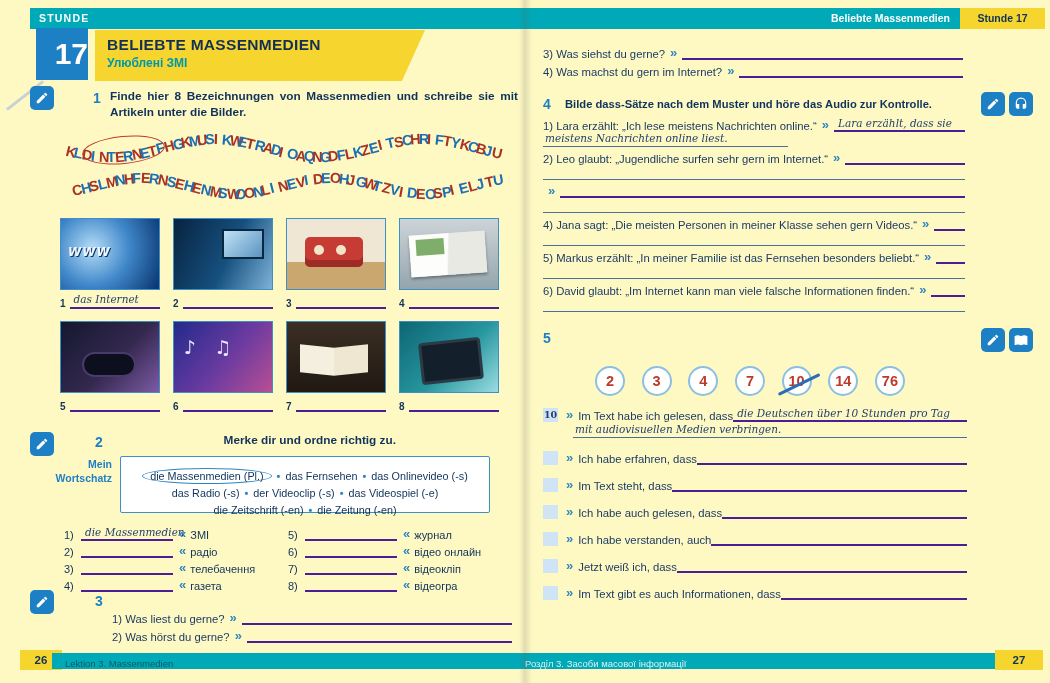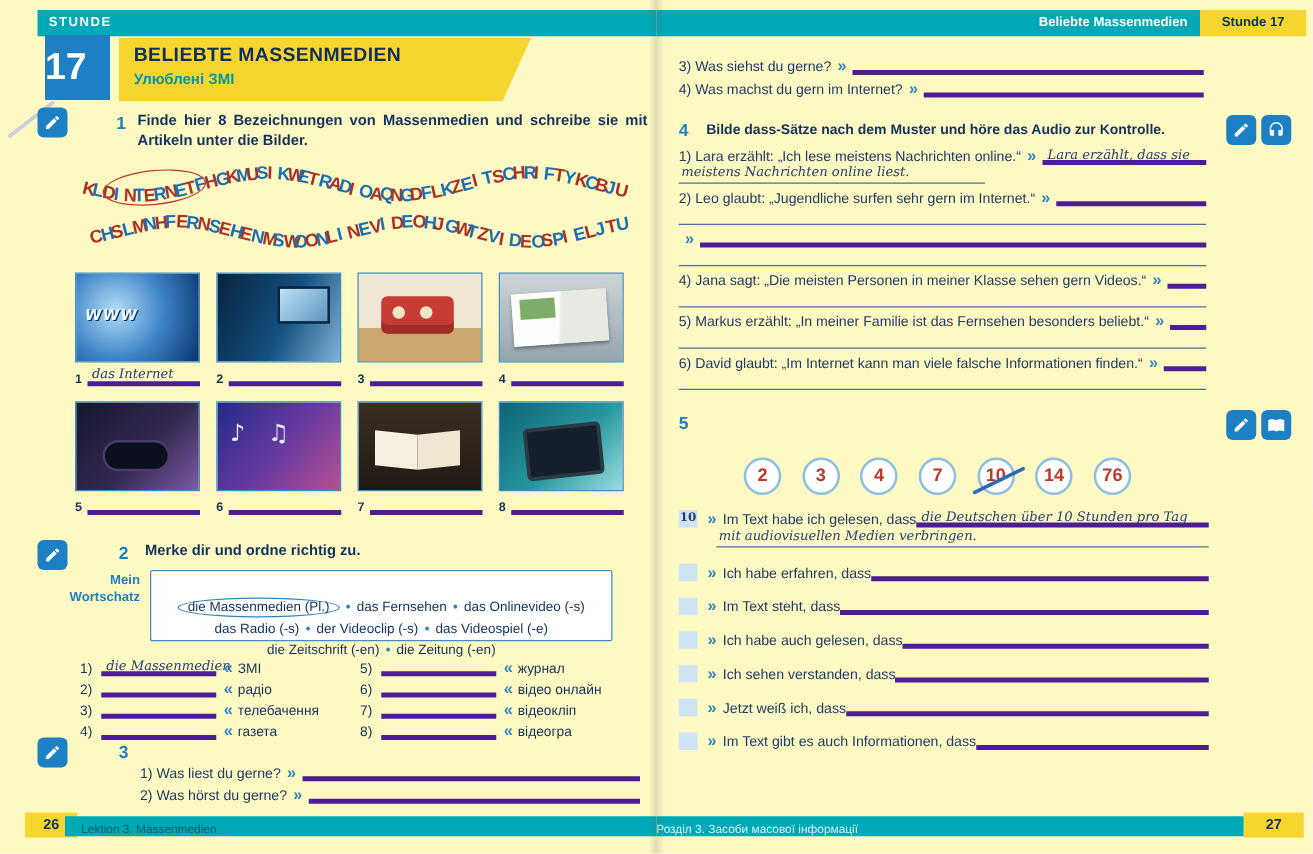--- a/index.html
+++ b/index.html
@@ -6,21 +6,21 @@
   *{box-sizing:border-box;margin:0;padding:0}
   body{margin:0;background:#e8e8e8;font-family:"Liberation Sans",sans-serif}
   .spread{position:relative;width:1050px;height:683px;background:#fff;overflow:hidden}
   .page{position:absolute;top:0;width:525px;height:683px;background:#fef9c3}
   .abs{position:absolute}
   .topbar{background:var(--teal)}
   .stunde{color:#fff;font-weight:bold;font-size:10.5px;letter-spacing:1.2px;line-height:21px;padding-left:9px;display:inline-block}
   .rtitle{color:#fff;font-weight:bold;font-size:10.5px;line-height:21px;padding-right:10px;display:inline-block}
   .ybox{background:var(--yellow);text-align:center}
   .ybox span{color:var(--navy);font-weight:bold;font-size:10.5px;line-height:21px}
-  .numbox17{width:52px;height:52px;background:var(--blue);display:flex;align-items:center;justify-content:flex-start}
+  .numbox17{width:52px;height:52px;background:var(--blue);display:flex;align-items:center;justify-content:flex-end}
   .numbox17 span{color:#fff;font-weight:bold;font-size:30px}
   .deco{width:46px;height:3px;background:#c9d0d6;transform:rotate(-38deg)}
   .banner{background:var(--yellow);clip-path:polygon(0 0,100% 0,93% 100%,0 100%);padding:6px 0 0 12px}
   .btitle{color:#132f58;font-weight:bold;font-size:15.5px;letter-spacing:.3px}
   .bsub{color:#0098a8;font-weight:bold;font-size:12px;margin-top:2px}
   .icon-btn{width:24px;height:24px;background:var(--blue);border-radius:5px;display:flex;align-items:center;justify-content:center}
   .icon-btn svg{width:14px;height:14px;fill:#fff}
   .exnum{color:var(--blue);font-weight:bold;font-size:14px}
   .instr{color:var(--navy);font-weight:bold;font-size:11.8px;line-height:1.33;text-align:justify}
   .nowrap{white-space:nowrap;font-size:11.2px;text-align:left}
@@ -44,26 +44,26 @@
   .ph-6{background:linear-gradient(130deg,#232a8c,#6c3ba0 55%,#b84f93)}
   .ph-6 .ovl{left:10px;top:14px;color:#e8ecff;font-size:19px;letter-spacing:6px}
   .ph-7{background:linear-gradient(180deg,#3c2f24,#201812)}
   .ph-7:before{content:"";position:absolute;left:13px;top:24px;width:34px;height:28px;background:#f5efdf;transform:skewY(6deg)}
   .ph-7:after{content:"";position:absolute;left:47px;top:24px;width:34px;height:28px;background:#efe7d2;transform:skewY(-6deg)}
   .ph-8{background:linear-gradient(135deg,#0d6674,#27969f 55%,#9adde2)}
   .ph-8:after{content:"";position:absolute;left:20px;top:18px;width:56px;height:36px;background:#13202c;border:3px solid #2c3a46;border-radius:4px;transform:rotate(-6deg)}
   .ovl{position:absolute;font-family:"DejaVu Sans",sans-serif}
   .img-label{display:flex;align-items:flex-end;height:17px;margin-top:2px}
   .pic-num{font-weight:bold;color:var(--navy);font-size:10px;margin-right:4px}
-  .blank{border-bottom:4px solid #4c1d95;display:flex;align-items:flex-start}
+  .blank{border-bottom:2px solid #4c1d95;display:flex;align-items:center}
   .blank .hand{margin:0 0 1px 4px}
   .img-label .blank{flex:1;height:15px}
   .hand{font-family:"DejaVu Serif",serif;font-style:italic;color:#24416f;font-size:10.5px;line-height:1.1;white-space:nowrap}
   .wortschatz{color:var(--blue);font-weight:bold;font-size:10.5px;text-align:right;line-height:1.3}
-  .vocabbox{border:1.6px solid #3e8ec9;border-radius:2px;padding-top:21px;background:#fff}
+  .vocabbox{border:1.6px solid #3e8ec9;border-radius:2px;padding-top:11px;background:#fff}
   .vocab-line{text-align:center;font-size:10.8px;color:var(--navy);line-height:17px}
   .vbull{color:#2e86c1;margin:0 5px;font-weight:bold}
   .vcircle{border:1.5px solid #2e86c1;border-radius:50%;padding:0 7px;display:inline-block;line-height:14px}
   .mrow{display:flex;align-items:flex-end;height:17px;font-size:11px;color:var(--navy)}
   .mnum{width:17px;flex:0 0 17px}
   .mblank{width:92px;flex:0 0 92px;height:13px;margin-right:6px}
   .chev{color:#2e86c1;font-weight:bold;font-size:13px;line-height:1.1;margin-right:4px}
   .qrow{display:flex;align-items:flex-end;height:14px;font-size:11.3px;color:#1c3b66;margin-bottom:4px}
   .qrow .chev{margin:0 5px}
   .qrow .blank{flex:1;height:13px;min-width:18px}
@@ -281,21 +281,21 @@
           </div>
         </div>
       </div>
 
     <div class="abs icon-btn" style="left:30px;top:432px">
       <svg viewBox="0 0 24 24">
           <path d="M3 17.25V21h3.75L17.81 9.94l-3.75-3.75L3 17.25zM20.71 7.04a.996.996 0 0 0 0-1.41l-2.34-2.34a.996.996 0 0 0-1.41 0l-1.83 1.83 3.75 3.75 1.83-1.83z"></path>
         </svg>
     </div>
     <span class="abs exnum" style="left:95px;top:434px">2</span>
-    <div class="abs instr" style="left:116px;top:433px;width:300px;text-align:left">Merke dir und ordne richtig zu.</div>
+    <div class="abs instr" style="left:96px;top:433px;width:300px;text-align:right">Merke dir und ordne richtig zu.</div>
     <div class="abs wortschatz" style="left:36px;top:458px;width:76px">Mein Wortschatz</div>
     <div class="abs vocabbox" style="left:120px;top:456px;width:370px;height:57px">
         <div class="vocab-line"><span class="vcircle">die Massenmedien (Pl.)</span><span class="vbull">•</span><span>das Fernsehen</span><span class="vbull">•</span><span>das Onlinevideo (-s)</span></div>
         <div class="vocab-line"><span>das Radio (-s)</span><span class="vbull">•</span><span>der Videoclip (-s)</span><span class="vbull">•</span><span>das Videospiel (-e)</span></div>
         <div class="vocab-line"><span>die Zeitschrift (-en)</span><span class="vbull">•</span><span>die Zeitung (-en)</span></div>
       </div>
     <div class="abs" style="left:64px;top:524px;width:220px">
         <div class="mrow">
           <span class="mnum">1)</span>
           <span class="blank mblank">
@@ -521,21 +521,21 @@
             <span class="numbox"></span>
             <span class="chev">»</span>
             <span>Ich habe auch gelesen, dass</span>
             <span class="blank"></span>
           </div>
         </div>
         <div class="ex5-item">
           <div class="qrow">
             <span class="numbox"></span>
             <span class="chev">»</span>
-            <span>Ich sehen verstanden, dass</span>
+            <span>Ich habe verstanden, auch</span>
             <span class="blank"></span>
           </div>
         </div>
         <div class="ex5-item">
           <div class="qrow">
             <span class="numbox"></span>
             <span class="chev">»</span>
             <span>Jetzt weiß ich, dass</span>
             <span class="blank"></span>
           </div>

